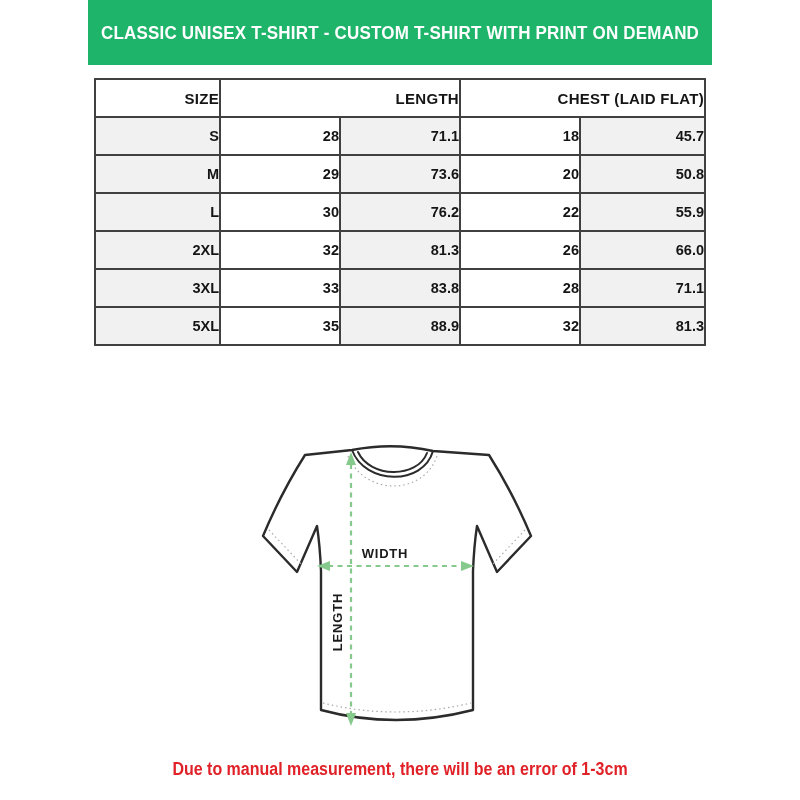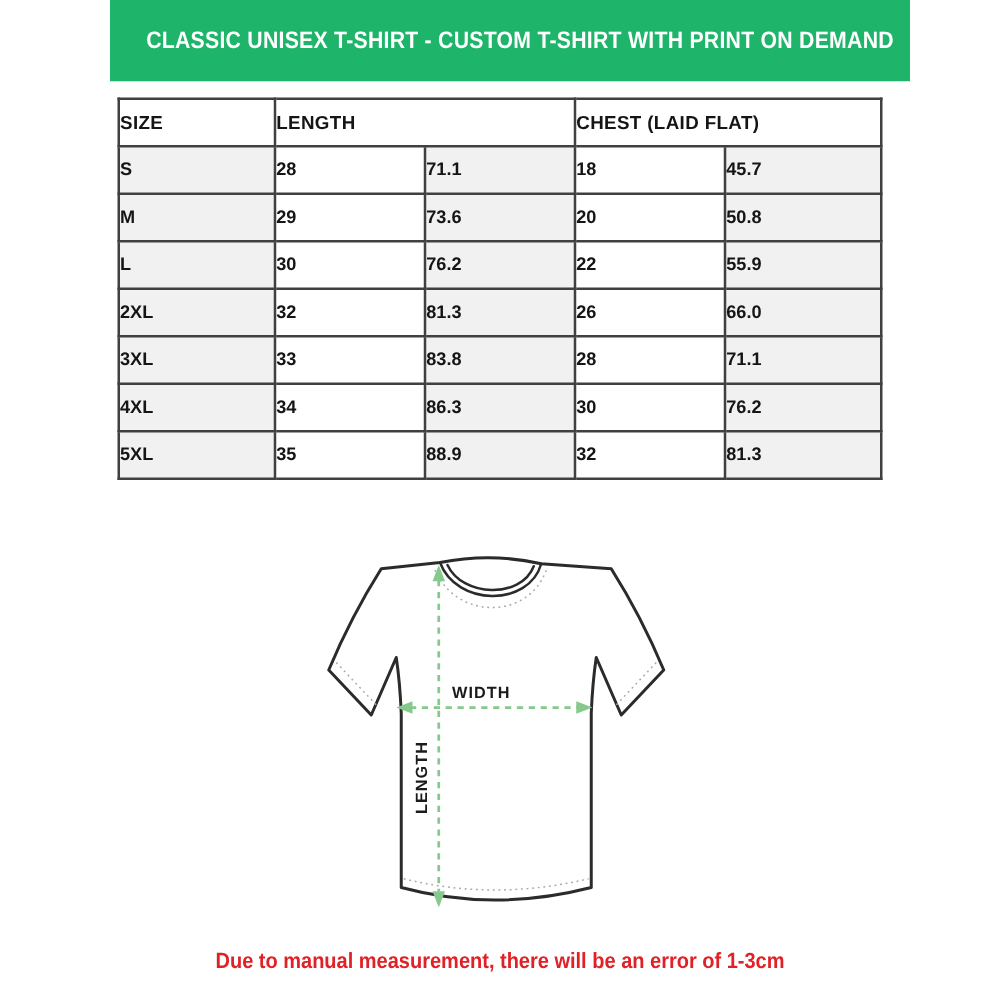--- a/index.html
+++ b/index.html
@@ -5,35 +5,35 @@
   html,body { margin:0; padding:0; }
   body {
     width:800px; height:800px; position:relative; background:#ffffff;
     font-family:"Liberation Sans", sans-serif; overflow:hidden;
   }
 
   
   .banner {
     position:absolute; left:88px; top:0; width:624px; height:65px;
     background:var(--green, #1eb56a);
-    display:flex; align-items:center; justify-content:center;padding-left:16px;
+    display:flex; align-items:center; justify-content:center;
   }
   .banner-title {
     color:#ffffff; font-weight:bold; font-size:17px; letter-spacing:0.2px;
     white-space:nowrap; transform:scaleY(1.12);
   }
 
   
   table.size-chart {
     position:absolute; left:94px; top:78px;
     border-collapse:collapse; table-layout:fixed;
   }
   .size-chart th, .size-chart td {
     border:2px solid var(--border-gray, #404040);
-    text-align:left; vertical-align:middle;
+    text-align:right; vertical-align:middle;
     color:#151515; padding:0;
   }
   .size-chart th {
     background:#ffffff; height:36px; font-size:15px; font-weight:bold; letter-spacing:0.3px;
   }
   .size-chart td { height:36px; font-size:14.5px; font-weight:bold; }
   .size-chart td:nth-child(odd)  { background:var(--cell-gray, #f1f1f2); }
   .size-chart td:nth-child(even) { background:#ffffff; }
 
   
@@ -119,27 +119,20 @@
   </tr>
 
   <tr>
     <td>3XL</td>
     <td>33</td>
     <td>83.8</td>
     <td>28</td>
     <td>71.1</td>
   </tr>
 
-  <tr>
-    <td>4XL</td>
-    <td>34</td>
-    <td>86.3</td>
-    <td>30</td>
-    <td>76.2</td>
-  </tr>
 
   <tr>
     <td>5XL</td>
     <td>35</td>
     <td>88.9</td>
     <td>32</td>
     <td>81.3</td>
   </tr>
 </tbody>
 </table>

